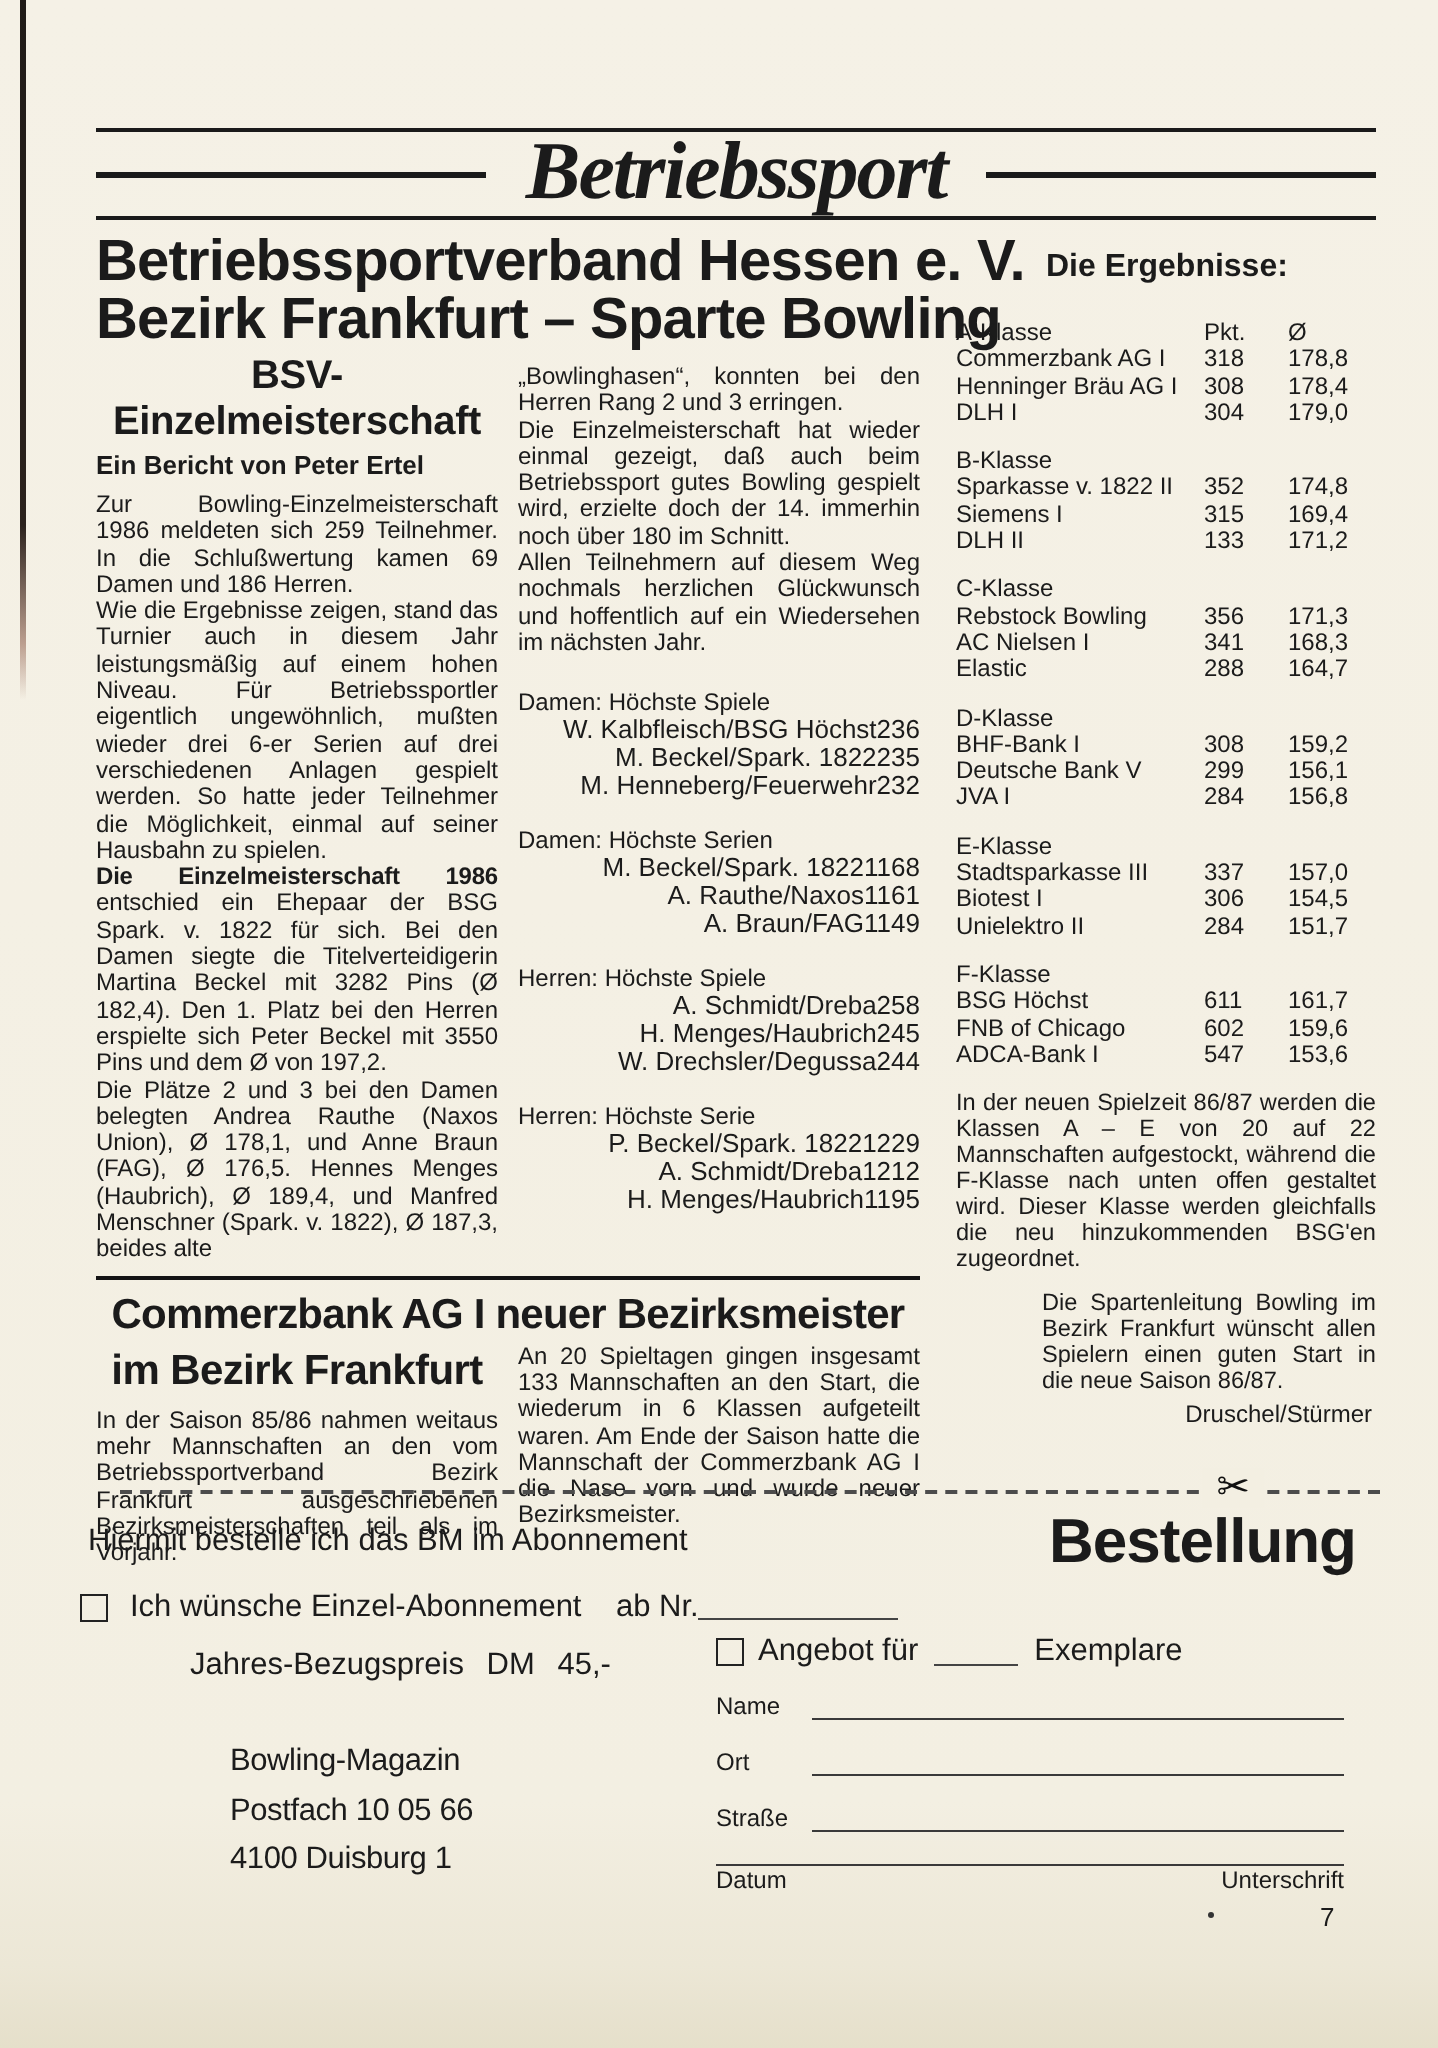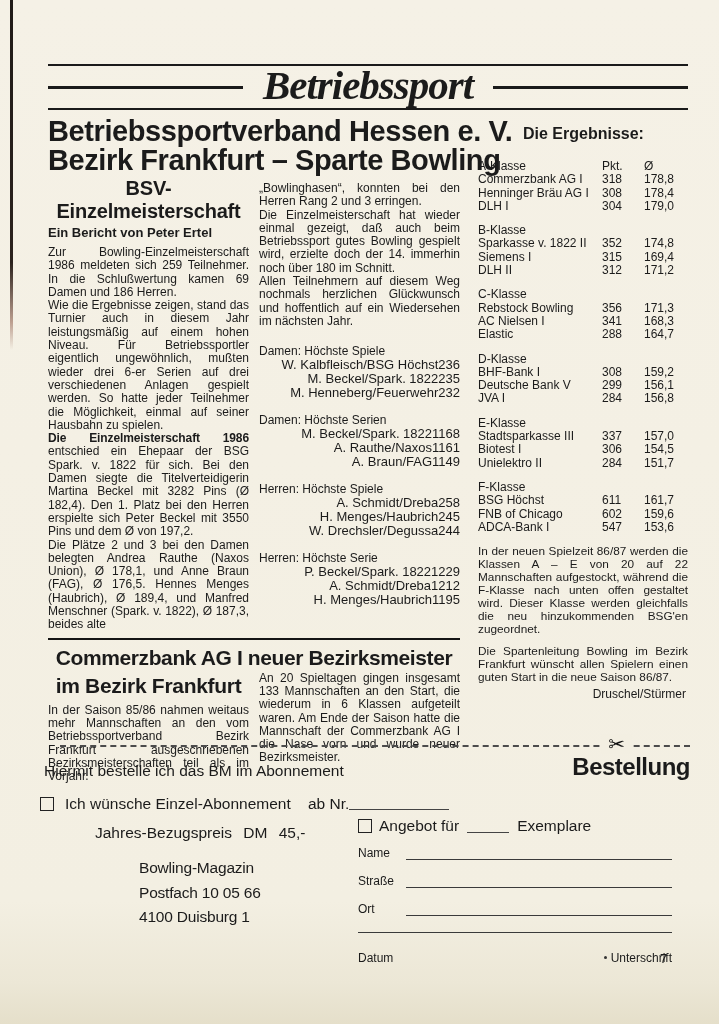--- a/index.html
+++ b/index.html
@@ -54,47 +54,47 @@
   .m-h2{font-size:21px;font-weight:bold;text-align:center;letter-spacing:-0.3px;margin:2px 0 6px 0;}
 
   
   .res-heading{font-size:16px;font-weight:bold;margin-bottom:17px;margin-left:45px;}
   .r-row{display:flex;font-size:12px;line-height:13.3px;}
   .r-name{flex:1;}
   .r-pkt{width:42px;}
   .r-avg{width:44px;}
   .class-block{margin-bottom:11px;}
   .res-p{margin:6px 0 0 0;font-size:11.8px;line-height:13px;text-align:justify;}
-  .res-p2{margin-top:9px;}
+  .res-p2{margin-top:9px;margin-left:43px;}
   .res-sig{margin-top:3px;font-size:12px;text-align:right;padding-right:2px;}
 
   
   .bestellung{position:absolute;left:40px;top:745px;width:650px;font-size:15.5px;}
   .cutline{position:relative;margin-left:20px;border-top:2px dashed #4c4c4c;height:0;}
   .scissors{position:absolute;right:58px;top:-13px;font-size:20px;line-height:20px;
     background:#f3efe2;padding:0 7px;color:#111;}
   .f-intro{position:absolute;top:17px;left:4px;}
-  .f-heading{position:absolute;top:8px;right:0;font-size:24px;font-weight:bold;letter-spacing:-0.5px;}
+  .f-heading{position:absolute;top:8px;right:12px;font-size:31px;font-weight:bold;letter-spacing:-0.5px;}
   .checkbox{width:12px;height:12px;border:1.6px solid #222;display:inline-block;background:transparent;}
   .f-opt1{position:absolute;top:50px;left:0;width:420px;height:18px;}
   .f-opt1 .checkbox{position:absolute;left:0;top:2px;}
   .f-opt1-label{position:absolute;left:25px;top:0;}
   .f-abnr{position:absolute;left:268px;top:0;}
   .f-nrline{position:absolute;left:309px;top:14px;width:100px;border-bottom:1.4px solid #444;}
   .f-price{position:absolute;top:79px;left:55px;word-spacing:7px;}
   .f-opt2{position:absolute;top:72px;left:318px;display:flex;align-items:center;}
   .f-opt2 .checkbox{margin-right:7px;}
   .f-exline{width:42px;border-bottom:1.4px solid #444;height:13px;margin:0 8px 0 8px;}
-  .f-address{position:absolute;top:111px;left:75px;line-height:24.5px;letter-spacing:-0.2px;margin-left:24px;}
+  .f-address{position:absolute;top:124px;left:75px;line-height:24.5px;letter-spacing:-0.2px;}
   .f-fields{position:absolute;top:103px;left:318px;width:314px;}
   .field{display:flex;align-items:flex-end;height:12px;margin-bottom:16px;}
   .field .flabel{font-size:12px;width:48px;}
   .fline{flex:1;border-bottom:1.3px solid #3a3a3a;height:12px;}
   .f-datum{margin-top:8px;border-top:1.3px solid #3a3a3a;display:flex;justify-content:space-between;
-    padding-top:18px;font-size:12px;}
+    padding-top:0;font-size:12px;}
   .page-num{position:absolute;left:660px;top:951px;font-size:13px;}
   .dot{position:absolute;left:604px;top:956px;width:3px;height:3px;background:#333;border-radius:50%;}
 </style>
 </head>
 <body>
 
 <div class="page">
   <div class="scan-edge"></div>
 
   <div class="masthead">
@@ -242,21 +242,21 @@
               <span class="r-pkt">352</span>
               <span class="r-avg">174,8</span>
             </div>
             <div class="r-row">
               <span class="r-name">Siemens I</span>
               <span class="r-pkt">315</span>
               <span class="r-avg">169,4</span>
             </div>
             <div class="r-row">
               <span class="r-name">DLH II</span>
-              <span class="r-pkt">312</span>
+              <span class="r-pkt">133</span>
               <span class="r-avg">171,2</span>
             </div>
           </div>
           <div class="class-block">
             <div class="r-row r-head">
               <span class="r-name">C-Klasse</span>
             </div>
             <div class="r-row">
               <span class="r-name">Rebstock Bowling</span>
               <span class="r-pkt">356</span>
@@ -367,25 +367,25 @@
         <div>Postfach 10 05 66</div>
         <div>4100 Duisburg 1</div>
       </div>
 
     <div class="f-fields">
       <div class="field">
         <span class="flabel">Name</span>
         <span class="fline"></span>
       </div>
       <div class="field">
+        <span class="flabel">Ort</span>
+        <span class="fline"></span>
+      </div>
+      <div class="field">
         <span class="flabel">Straße</span>
-        <span class="fline"></span>
-      </div>
-      <div class="field">
-        <span class="flabel">Ort</span>
         <span class="fline"></span>
       </div>
       <div class="f-datum">
         <span>Datum</span>
         <span>Unterschrift</span>
       </div>
     </div>
   </div>
 
   <div class="dot"></div>

